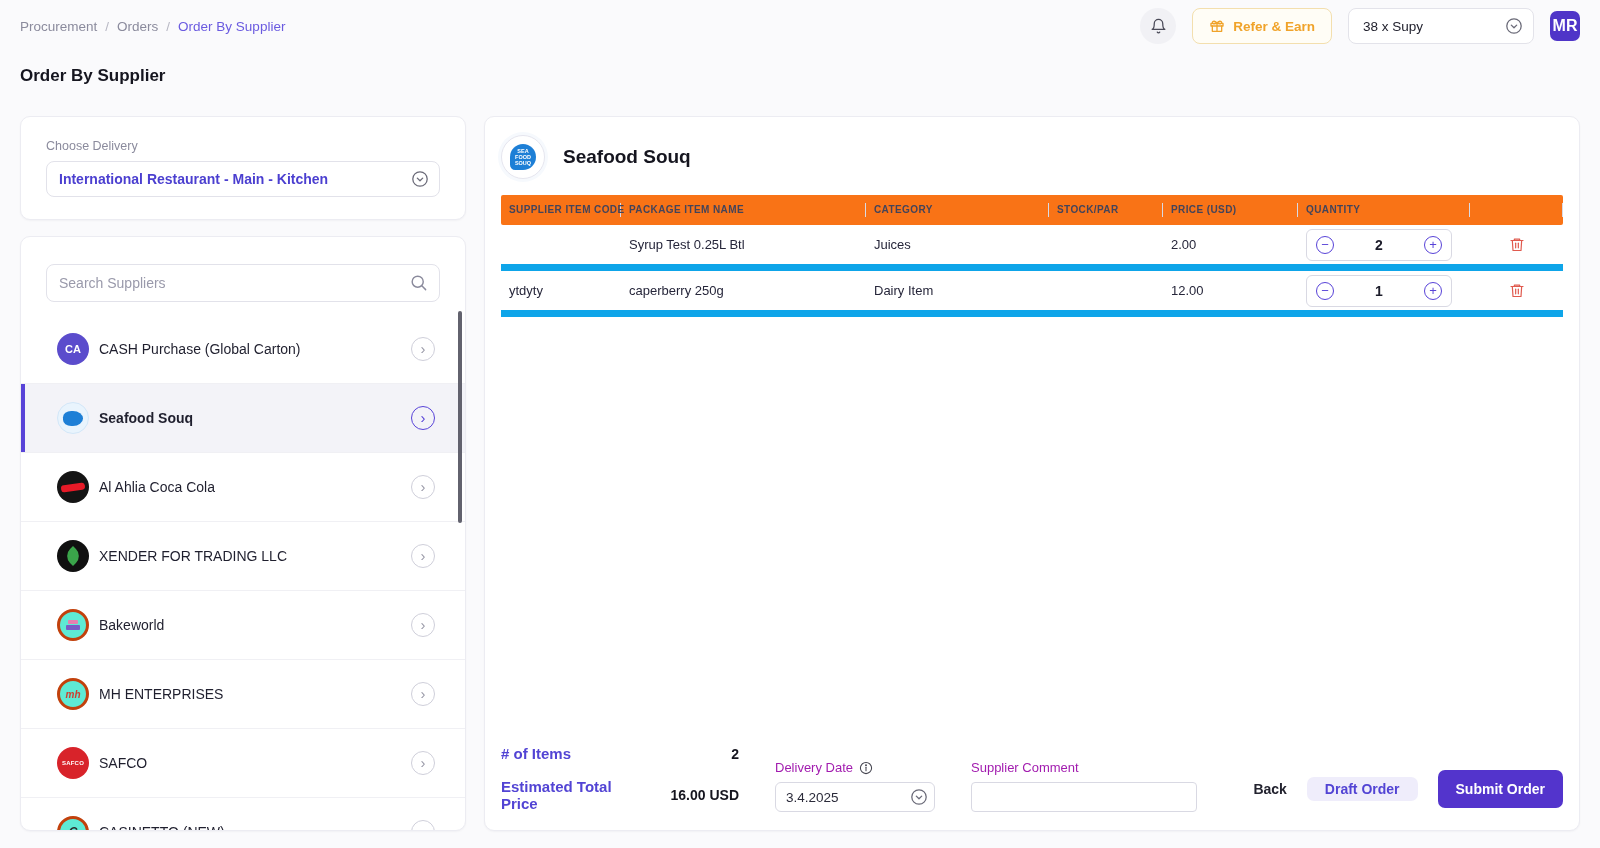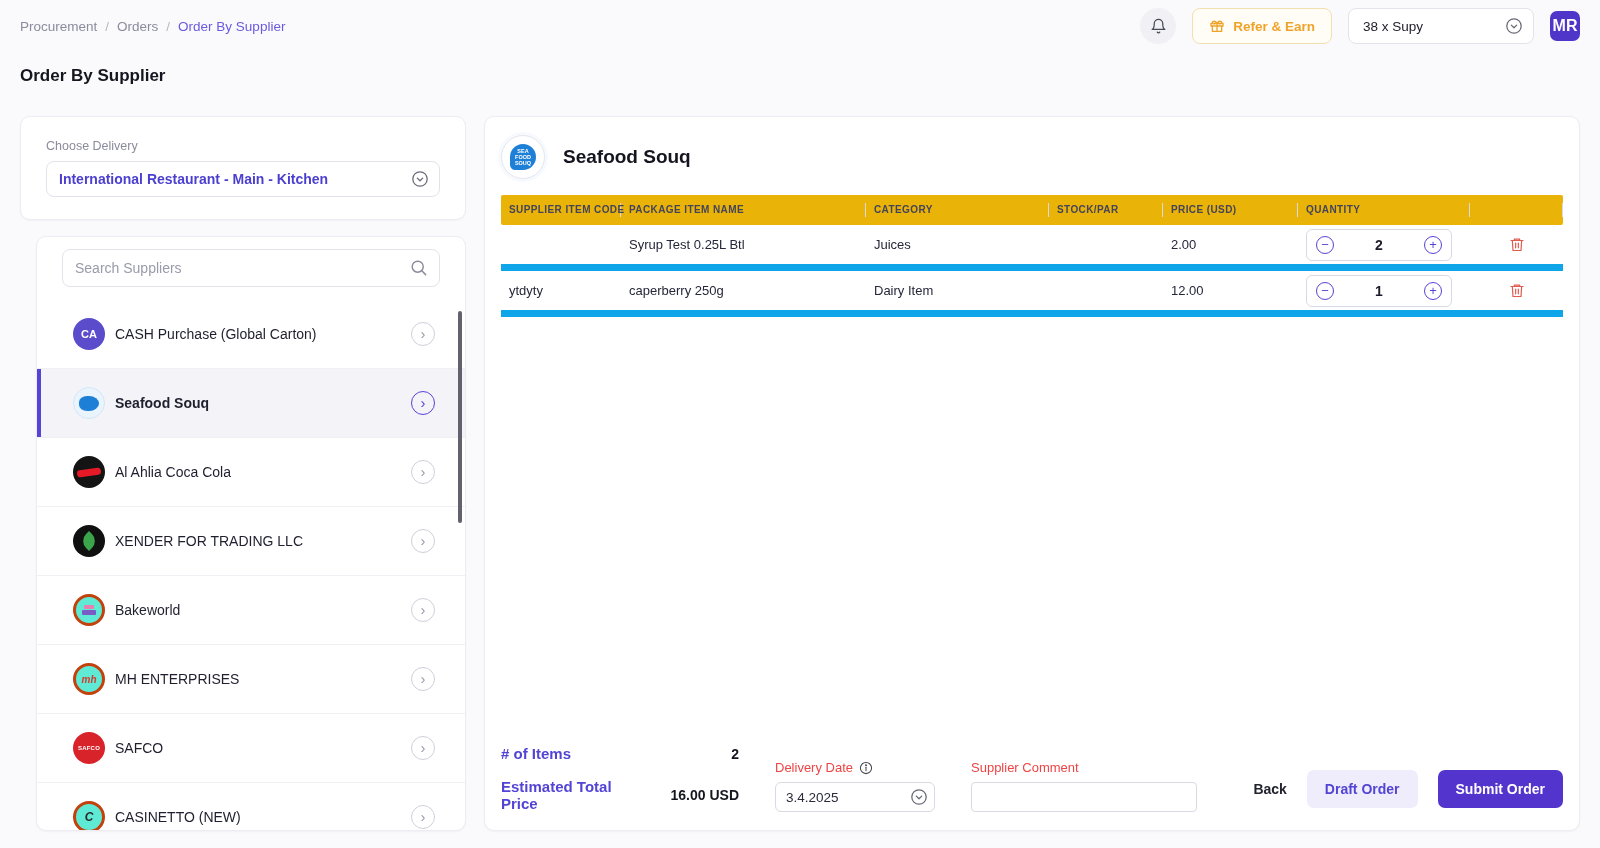--- a/index.html
+++ b/index.html
@@ -25,21 +25,21 @@
   .layout { display:flex; gap:18px; margin:30px 20px 0; align-items:flex-start; }
   .card { background:#fff; border:1px solid #ececf2; border-radius:10px; box-shadow:0 1px 2px rgba(20,20,40,.04); }
 
   
   .left-col { width:446px; flex:0 0 446px; }
   .location-card { height:104px; padding:22px 25px; }
   .field-label { font-size:12.5px; color:#8b8b9d; margin-bottom:8px; }
   .select-box { height:36px; border:1px solid #e2e2ea; border-radius:8px; display:flex; align-items:center; justify-content:space-between; padding:0 10px 0 12px; }
   .select-box .value { font-size:14px; font-weight:600; color:#4b3fd0; white-space:nowrap; }
 
-  .suppliers-card { margin-top:16px; height:595px; overflow:hidden; position:relative; padding-top:12px;margin-left:16px; }
+  .suppliers-card { margin-top:16px; height:595px; overflow:hidden; position:relative; padding-top:27px; }
   .search-wrap { position:relative; margin:0 25px; }
   .search-wrap input { width:100%; height:38px; border:1px solid #e2e2ea; border-radius:8px; padding:0 38px 0 12px; font-size:14px; color:#333; font-family:inherit; outline:none; }
   .search-wrap input::placeholder { color:#9a9aab; }
   .search-wrap .search-icon { position:absolute; right:12px; top:9px; }
 
   .supplier-list { list-style:none; margin-top:13px; }
   .supplier-item { position:relative; height:69px; display:flex; align-items:center; gap:10px; padding:0 30px 0 36px; border-bottom:1px solid #f0f0f4; cursor:pointer; }
   .supplier-item.selected { background:#f3f3f8; }
   .supplier-item.selected .sel-bar { position:absolute; left:0; top:0; bottom:0; width:4px; background:#5843d8; }
   .supplier-item .sname { font-size:14px; font-weight:500; color:#1f1f2e; white-space:nowrap; }
@@ -67,44 +67,44 @@
 
   
   .order-card { flex:1; height:715px; display:flex; flex-direction:column; overflow:hidden; }
   .order-header { display:flex; align-items:center; gap:18px; padding:18px 16px 16px; }
   .order-logo { width:44px; height:44px; border-radius:50%; background:#fff; border:1px solid #e5e5ee; box-shadow:0 0 0 3px #f6f9fd; display:flex; align-items:center; justify-content:center; }
   .order-logo .badge { width:26px; height:26px; border-radius:50% 50% 50% 20%; background:#1d7fd6; color:#fff; font-size:5.5px; font-weight:700; line-height:1.15; display:flex; align-items:center; justify-content:center; text-align:center; }
   .order-title { font-size:19px; font-weight:700; color:#15151f; }
 
   .otable { flex:1; padding:0 16px; overflow:hidden; }
   .trow { display:grid; grid-template-columns:120px 245px 183px 114px 135px 172px 1fr; align-items:center; }
-  .thead { background:#eab308; height:30px; border-radius:2px; }
+  .thead { background:#f97316; height:30px; border-radius:2px; }
   .thead .th { font-size:10px; font-weight:700; letter-spacing:.4px; text-transform:uppercase; color:#44445a; padding:0 8px; height:14px; line-height:14px; border-right:1px solid #d9d9e3; white-space:nowrap; }
   .tbody-row { height:46px; border-bottom:7px solid #0ea5e9; font-size:13px; color:#26263a; }
   .tbody-row .td { padding:0 8px; white-space:nowrap; }
 
   .stepper { height:32px; margin-right:10px; border:1px solid #d9d9e3; border-radius:6px; display:flex; align-items:center; justify-content:space-between; padding:0 9px; background:#fff; }
   .step-btn { width:18px; height:18px; border-radius:50%; border:1.3px solid #5843d8; color:#5843d8; background:#fff; font-size:13px; line-height:1; display:flex; align-items:center; justify-content:center; padding:0 0 1px; }
   .qty-val { font-size:14px; font-weight:600; color:#1c1c2a; }
   .trash-btn { background:none; border:none; display:flex; align-items:center; justify-content:center; margin:0 auto; }
 
   
   .order-footer { display:flex; align-items:flex-end; gap:36px; padding:10px 16px 18px; }
   .summary { display:grid; grid-template-columns:150px 88px; row-gap:16px; align-items:center; }
   .sum-label { font-size:15px; font-weight:700; color:#5244d4; }
   .sum-value { font-size:14px; font-weight:700; color:#15151f; text-align:right; white-space:nowrap; }
   .fgroup { display:flex; flex-direction:column; gap:7px; }
-  .fgroup .glabel { font-size:13px; color:#ef4444; display:flex; align-items:center; gap:6px; }
+  .fgroup .glabel { font-size:13px; color:#a21caf; display:flex; align-items:center; gap:6px; }
   .input-wrap { position:relative; }
   .date-input { width:160px; height:30px; border:1px solid #d9d9e3; border-radius:6px; padding:0 28px 0 10px; font-size:13.5px; color:#2b2b3a; font-family:inherit; outline:none; }
   .input-wrap .dd-icon { position:absolute; right:7px; top:6px; }
   .comment-input { width:226px; height:30px; border:1px solid #d9d9e3; border-radius:4px; padding:0 8px; font-size:13.5px; font-family:inherit; outline:none; }
   .actions { margin-left:auto; display:flex; align-items:center; gap:20px; padding-bottom:4px; }
   .back-btn { background:none; border:none; font-size:14px; font-weight:600; color:#23232f; font-family:inherit; }
-  .draft-btn { height:38px; padding:0 18px; border:none; border-radius:7px; background:#efedfb; color:#5244d4; font-size:14px; font-weight:700; font-family:inherit; }
+  .draft-btn { height:24px; padding:0 18px; border:none; border-radius:7px; background:#efedfb; color:#5244d4; font-size:14px; font-weight:700; font-family:inherit; }
   .submit-btn { height:38px; padding:0 18px; border:none; border-radius:7px; background:#5334cc; color:#fff; font-size:14px; font-weight:700; font-family:inherit; }
 
   svg { display:block; }
 </style>
 </head>
 <body>
 
 <div class="page">
 
   <header class="topbar">

